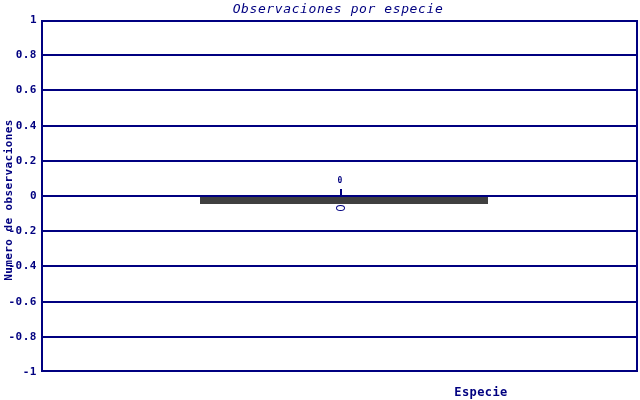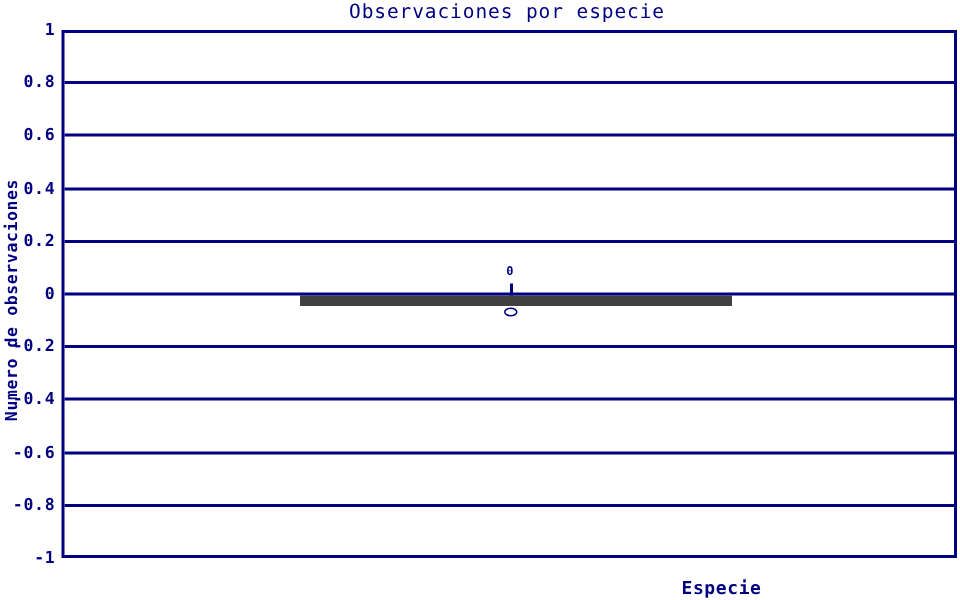--- a/index.html
+++ b/index.html
@@ -12,21 +12,21 @@
     width: 640px; height: 400px;
     background: var(--bg);
     position: relative;
     overflow: hidden;
     font-family: "DejaVu Sans Mono", monospace;
   }
   .chart-title {
     position: absolute; left: 338px; top: 1px;
     transform: translateX(-50%);
     font-size: 13px; letter-spacing: 0.6px;
-    color: var(--navy); white-space: nowrap;
+    color: var(--navy); white-space: nowrap; font-style: italic;
   }
   .plot-area {
     position: absolute; left: 41px; top: 20px;
     width: 597px; height: 352px;
     border: 2px solid var(--navy);
     box-sizing: border-box;
     background: var(--bg);
   }
   .gridline {
     position: absolute; left: 0; right: 0; height: 2px;

